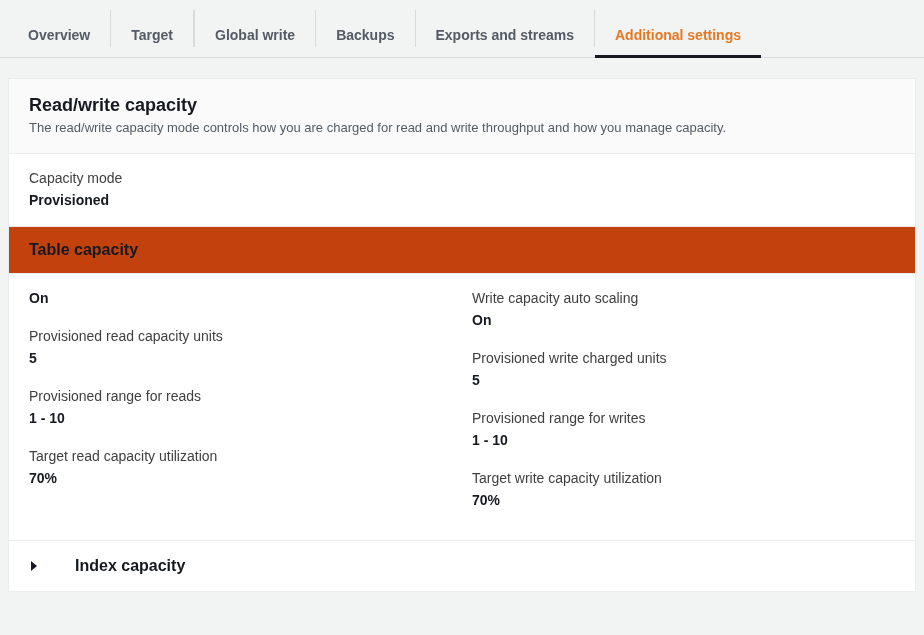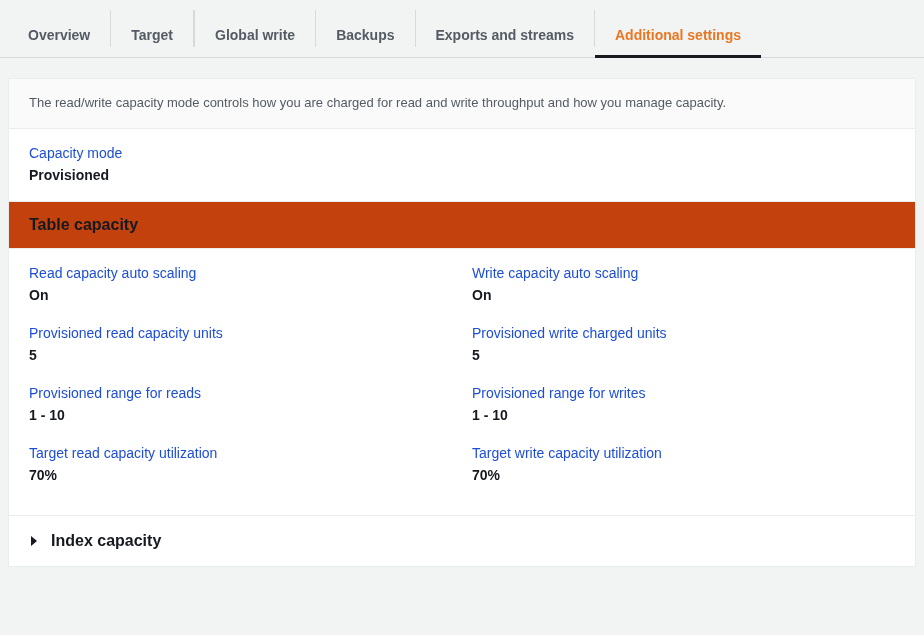--- a/index.html
+++ b/index.html
@@ -55,21 +55,21 @@
       margin-bottom: 4px;
     }
     .panel-header .desc {
       color: #545b64;
       font-size: 13px;
     }
     .section {
       padding: 16px 20px 18px;
     }
     .field-label {
-      color: #1d4ed8;
+      color: #404040;
       font-size: 14px;
       margin-bottom: 6px;
     }
     .field-value {
       color: #16191f;
       font-size: 14px;
       font-weight: bold;
     }
     .sub-header {
       background: #c2410c;
@@ -93,20 +93,21 @@
     }
     .field-block {
       margin-bottom: 22px;
     }
     .expand-header {
       border-top: 1px solid #eaeded;
       padding: 16px 20px;
       display: flex;
       align-items: center;
       cursor: pointer;
+      gap: 24px;
     }
     .caret {
       margin-right: 12px;
       display: inline-flex;
     }
     .expand-title {
       font-size: 16px;
       font-weight: 700;
     }
   </style>
@@ -123,36 +124,36 @@
   <div class="tab-sep"></div>
   <div class="tab">Backups</div>
   <div class="tab-sep"></div>
   <div class="tab">Exports and streams</div>
   <div class="tab-sep"></div>
   <div class="tab active">Additional settings</div>
 </div>
 
 <div class="panel">
   <div class="panel-header">
+    <h2>Read/write capacity</h2>
     <div class="desc">The read/write capacity mode controls how you are charged for read and write throughput and how you manage capacity.</div>
   </div>
 
   <div class="section">
     <div class="field-label">Capacity mode</div>
     <div class="field-value">Provisioned</div>
   </div>
 
   <div class="sub-header">
     <h3>Table capacity</h3>
   </div>
 
   <div class="two-col">
     <div class="col">
       <div class="field-block">
-        <div class="field-label">Read capacity auto scaling</div>
         <div class="field-value">On</div>
       </div>
       <div class="field-block">
         <div class="field-label">Provisioned read capacity units</div>
         <div class="field-value">5</div>
       </div>
       <div class="field-block">
         <div class="field-label">Provisioned range for reads</div>
         <div class="field-value">1 - 10</div>
       </div>

